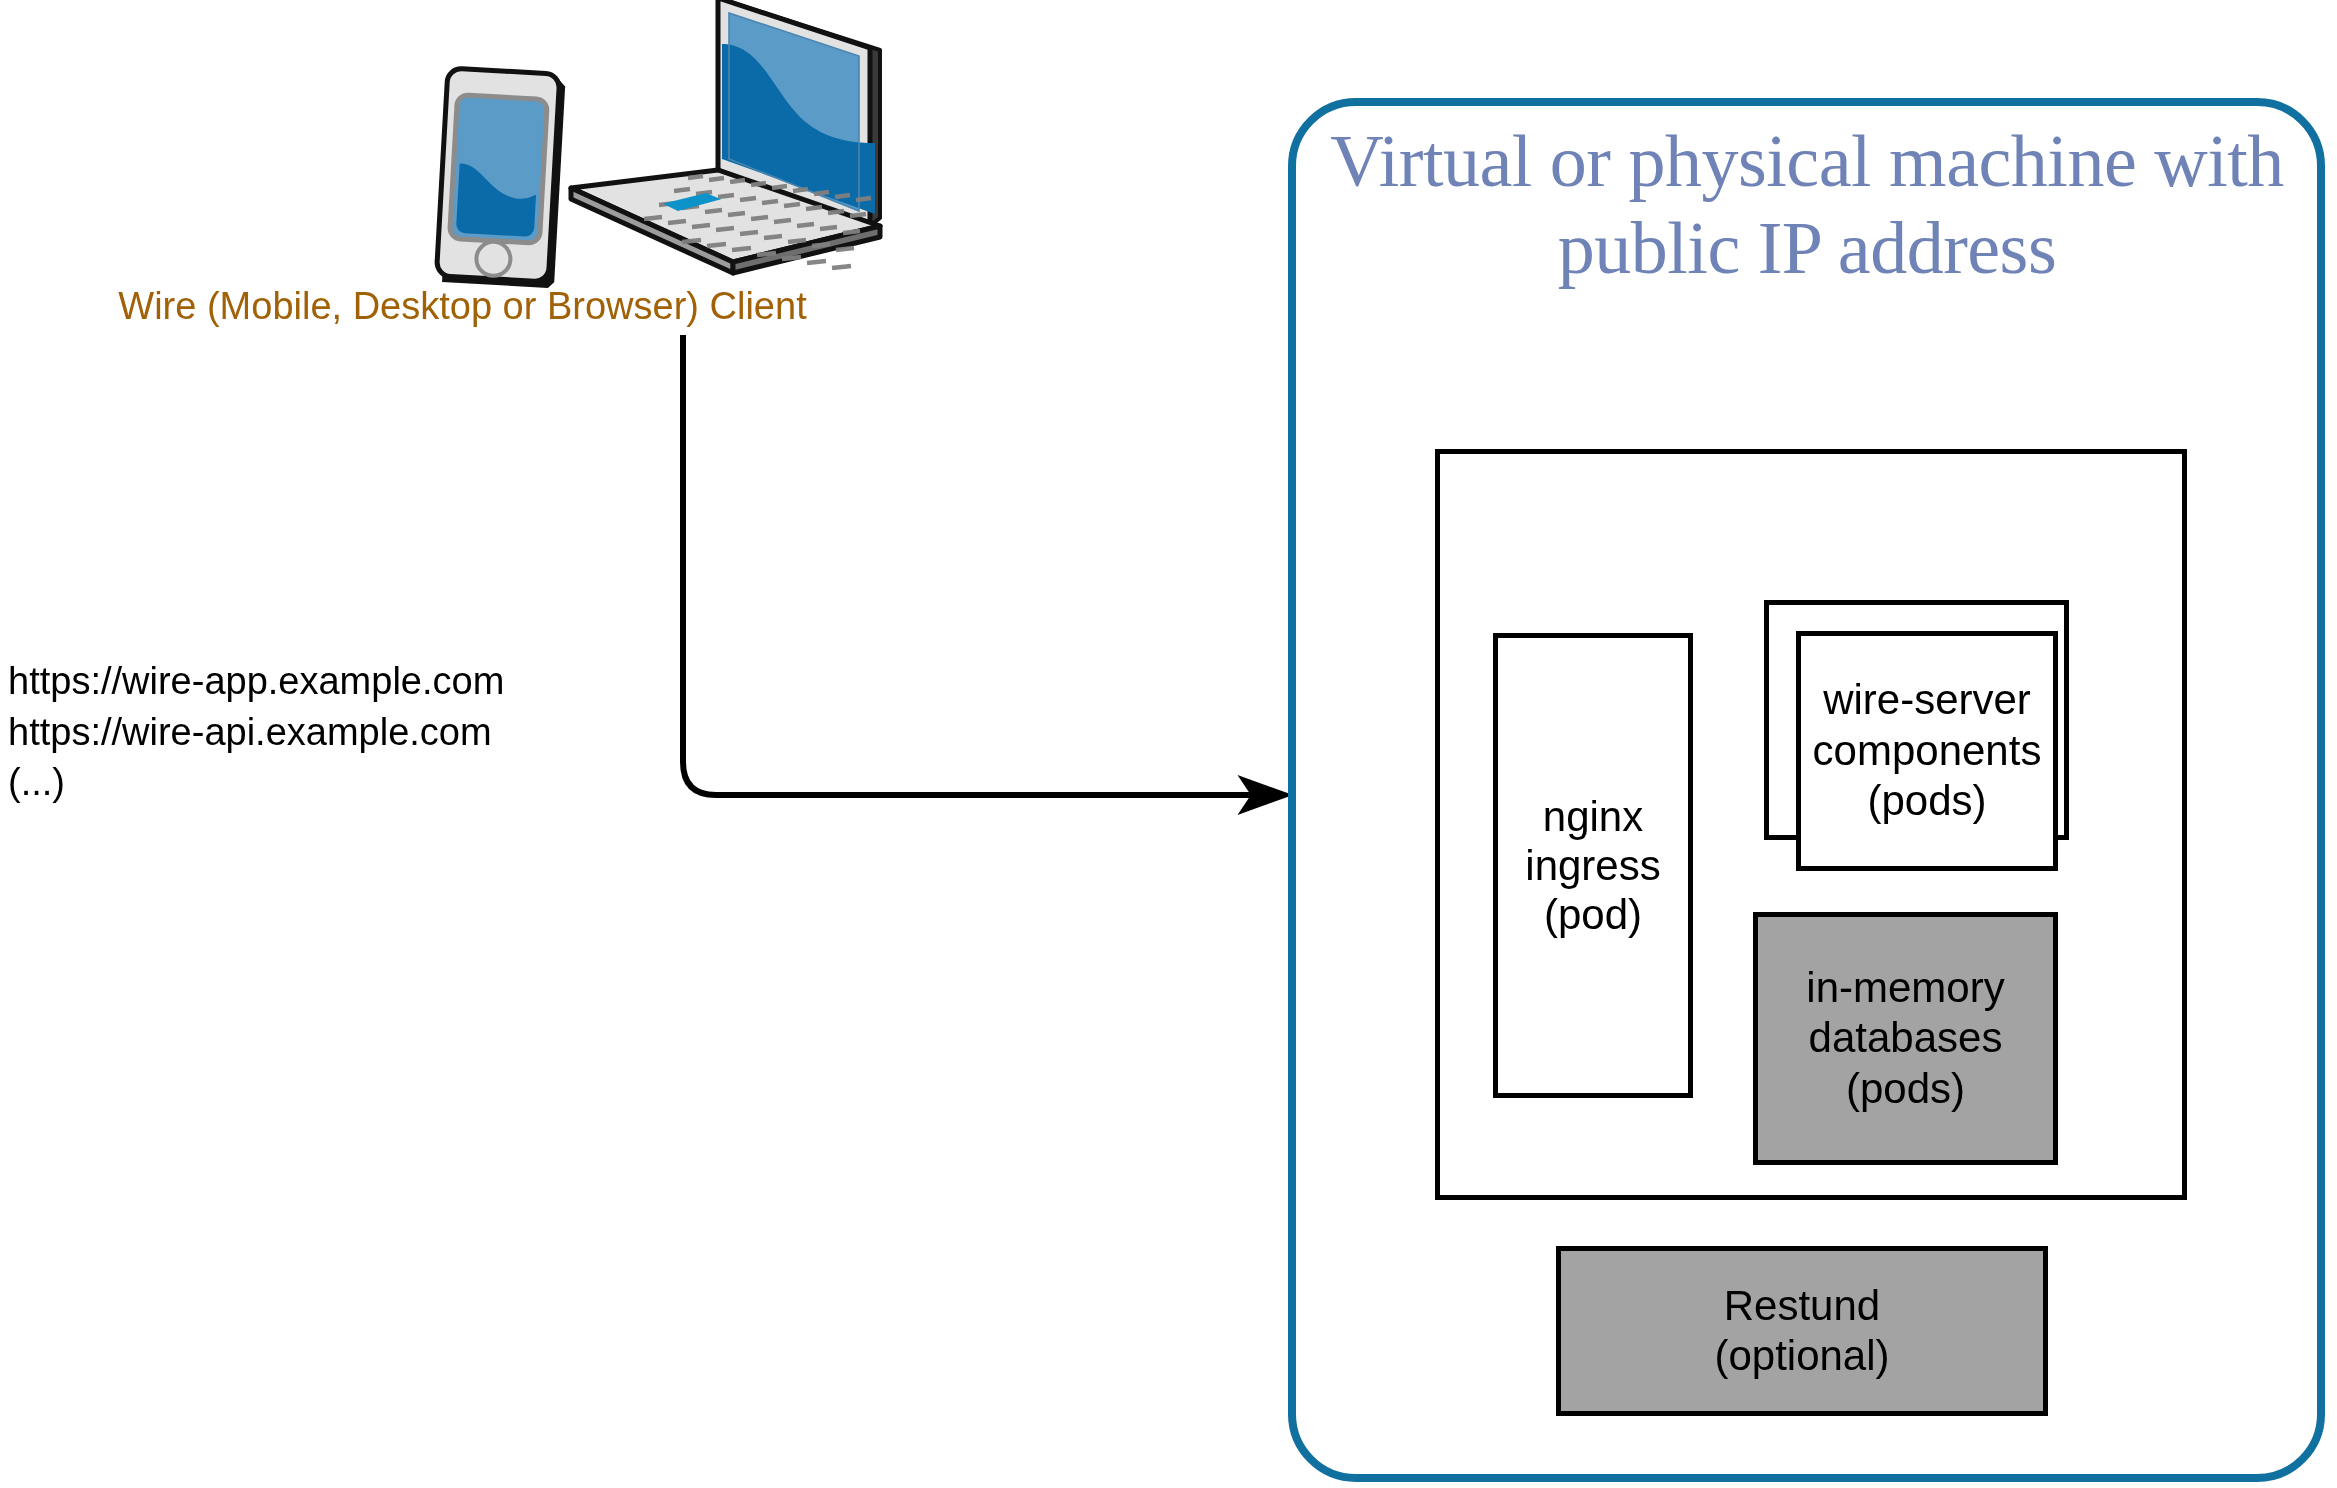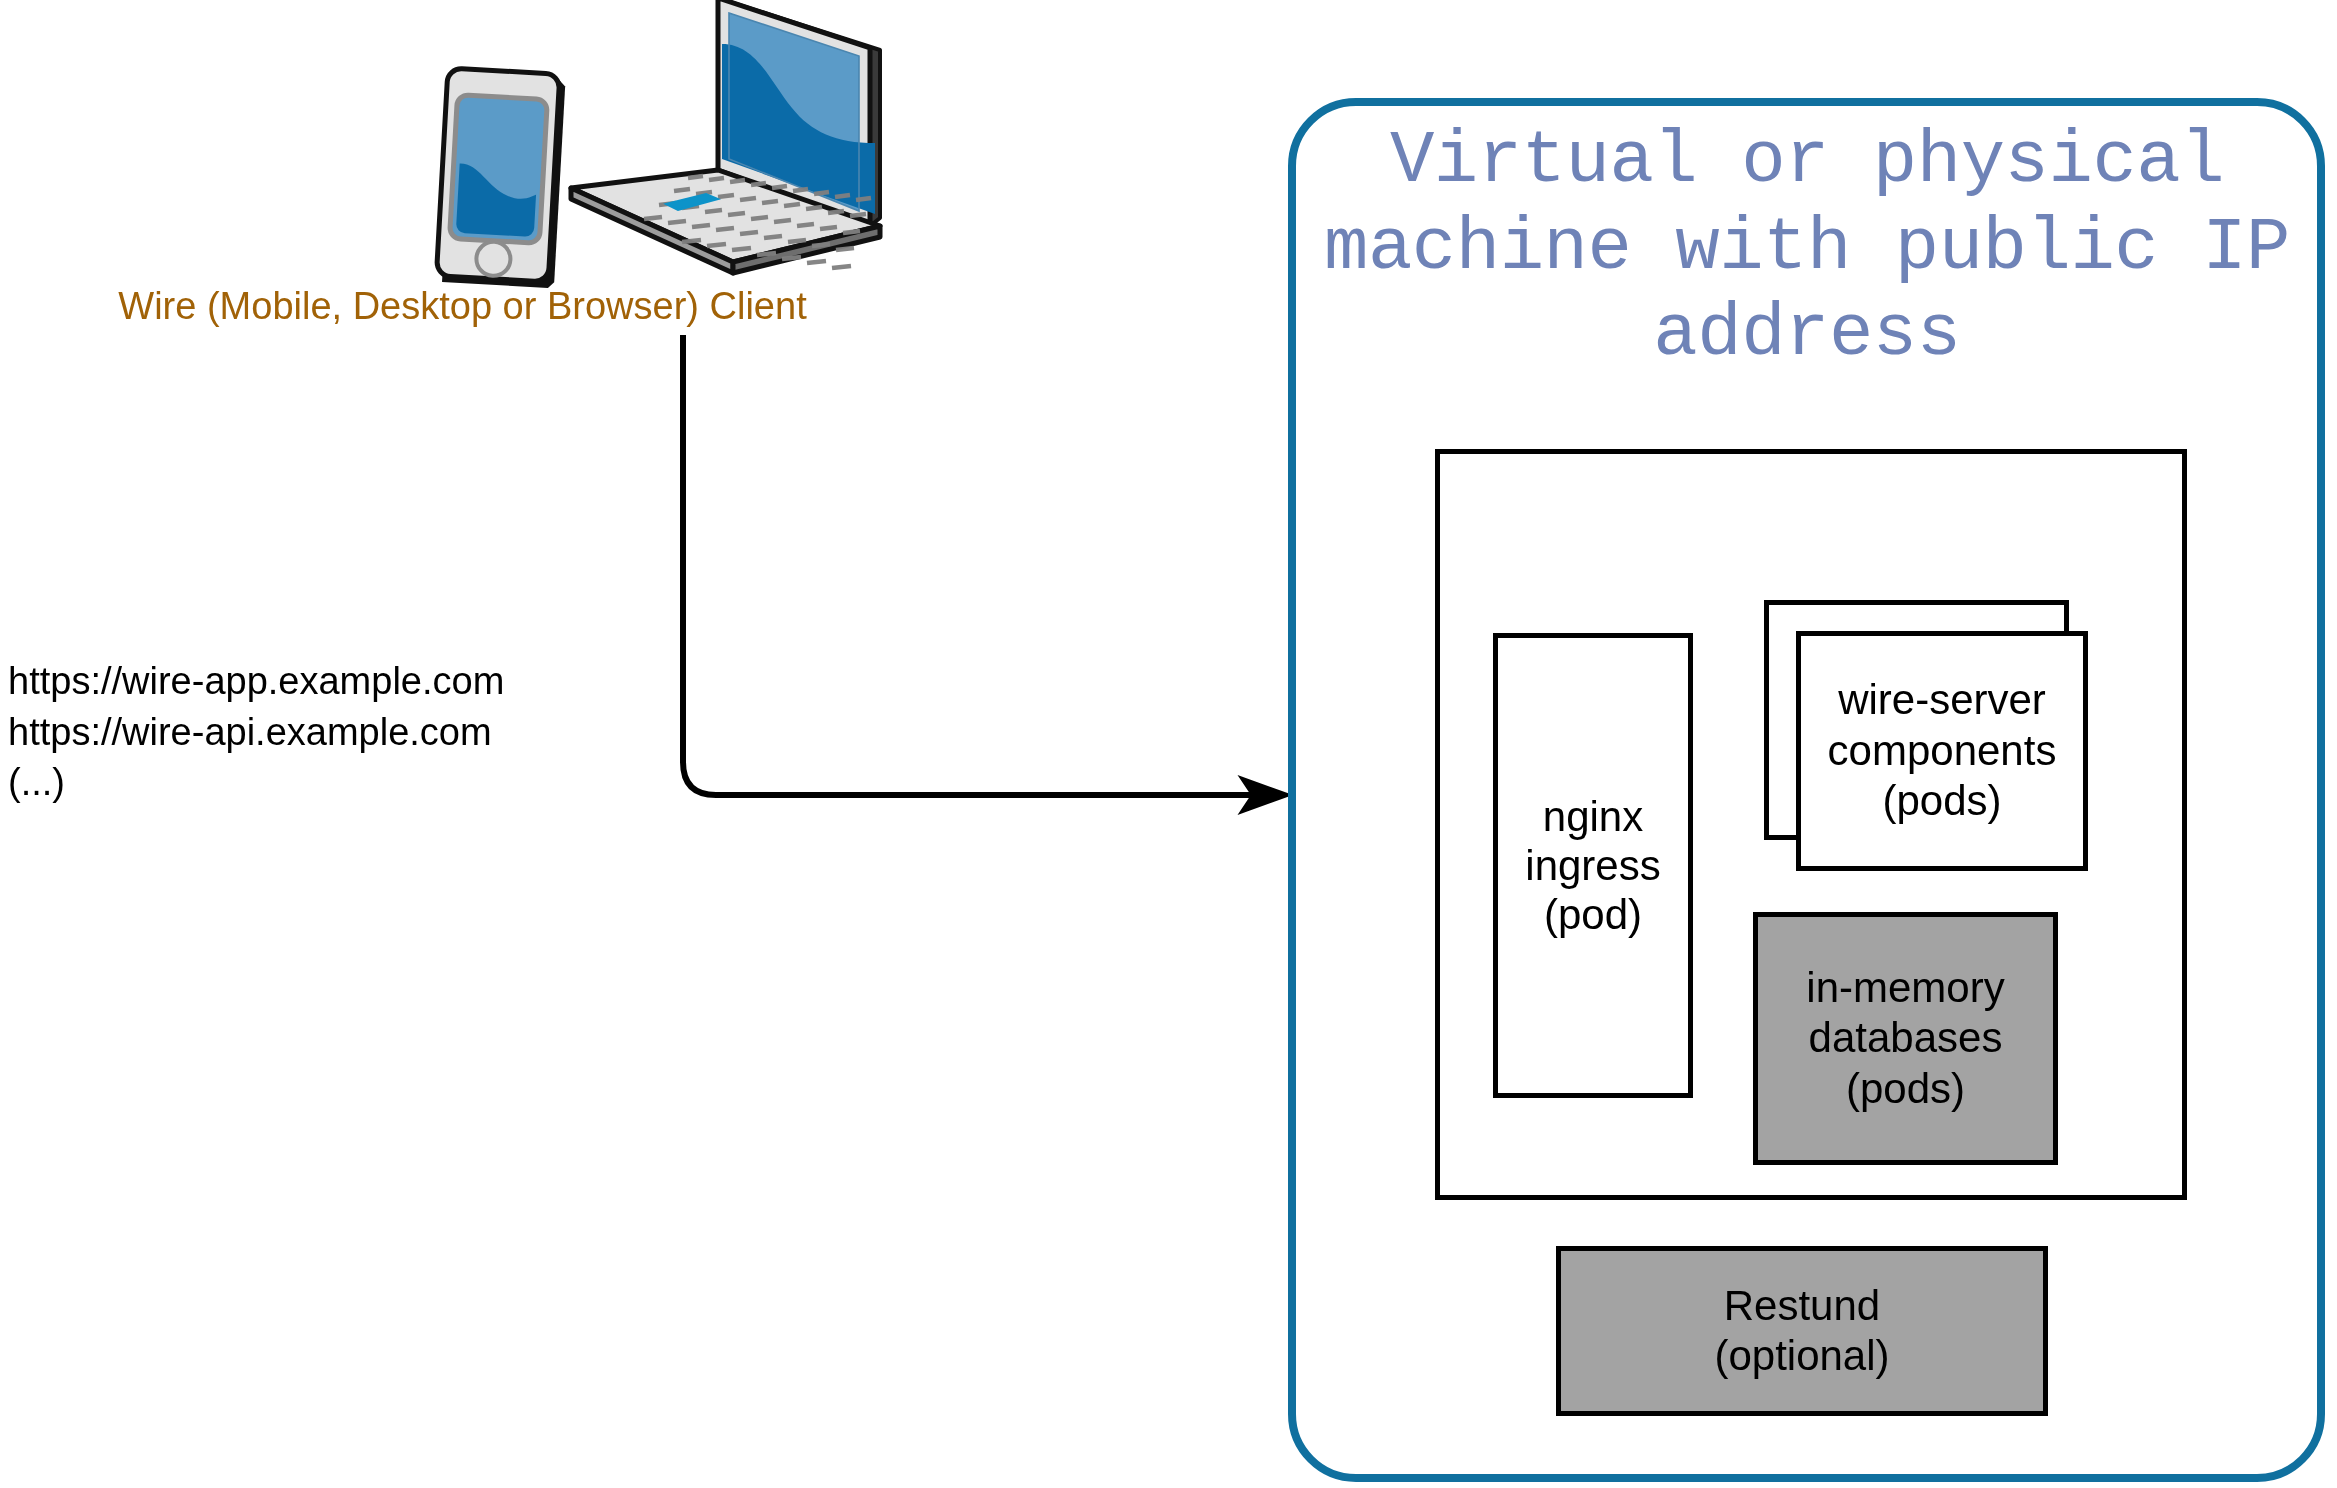--- a/index.html
+++ b/index.html
@@ -76,21 +76,21 @@
     box-sizing: border-box;
     background: transparent;
   }
 
   #machine-title {
     position: absolute;
     left: 1312px;
     top: 118px;
     width: 990px;
     text-align: center;
-    font-family: Liberation Mono, monospace;
+    font-family: Liberation Serif, serif;
     font-size: 74px;
     line-height: 1.17;
     color: #6F83B7;
     letter-spacing: -0.5px;
   }
 
   
   #kubernetes-box {
     position: absolute;
     left: 1435px;
@@ -147,21 +147,21 @@
     width: 305px;
     height: 240px;
     border: 5px solid #000000;
     box-sizing: border-box;
     background: #ffffff;
   }
   #wire-server-front {
     position: absolute;
     left: 32px;
     top: 31px;
-    width: 292px;
+    width: 262px;
     height: 240px;
     border: 5px solid #000000;
     box-sizing: border-box;
     background: #ffffff;
     display: flex;
     align-items: center;
     justify-content: center;
   }
   #wire-server-front .box-text {
     text-align: center;

